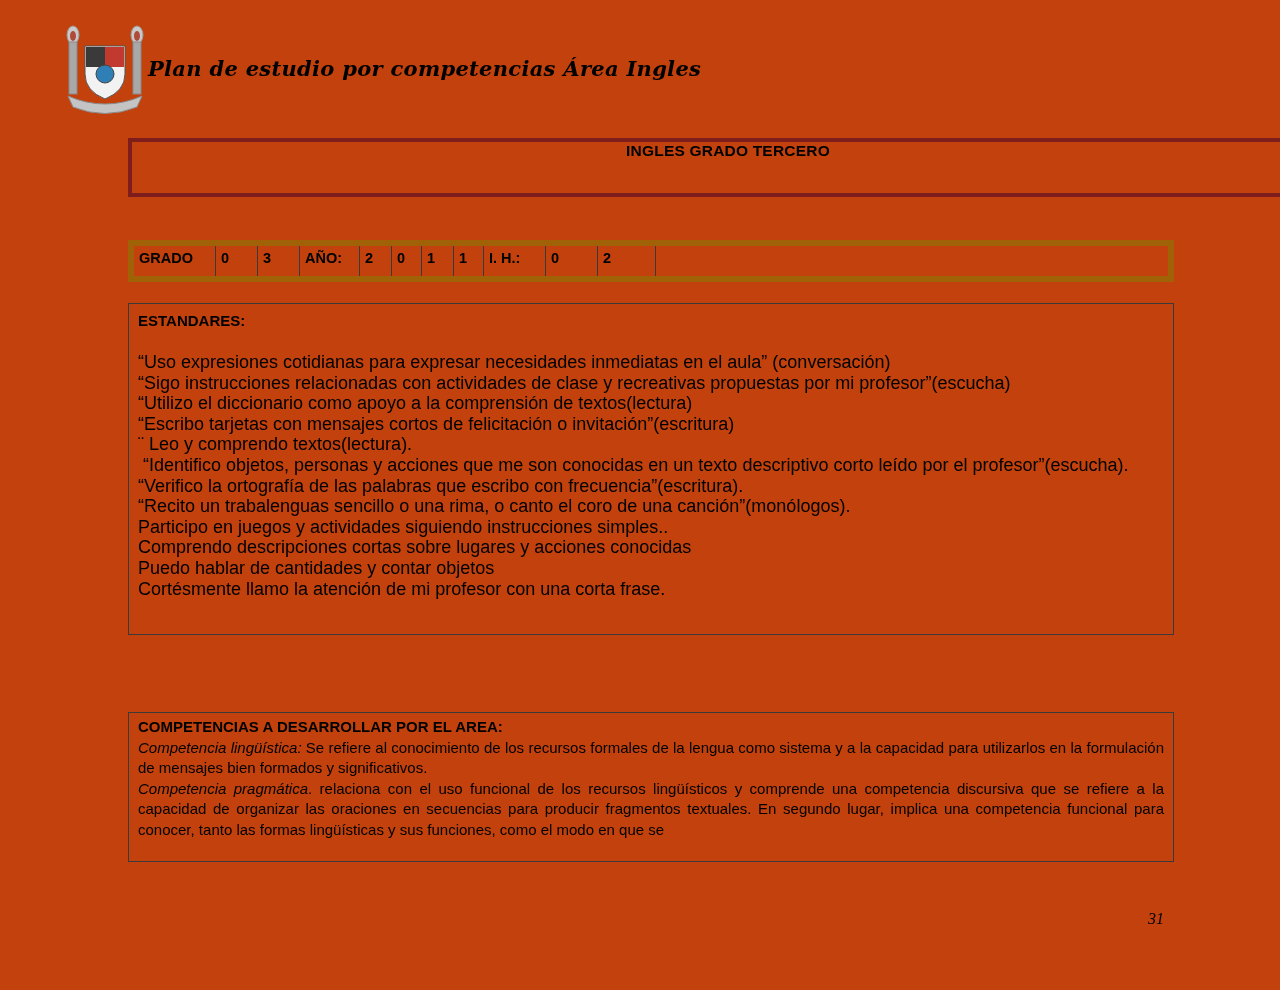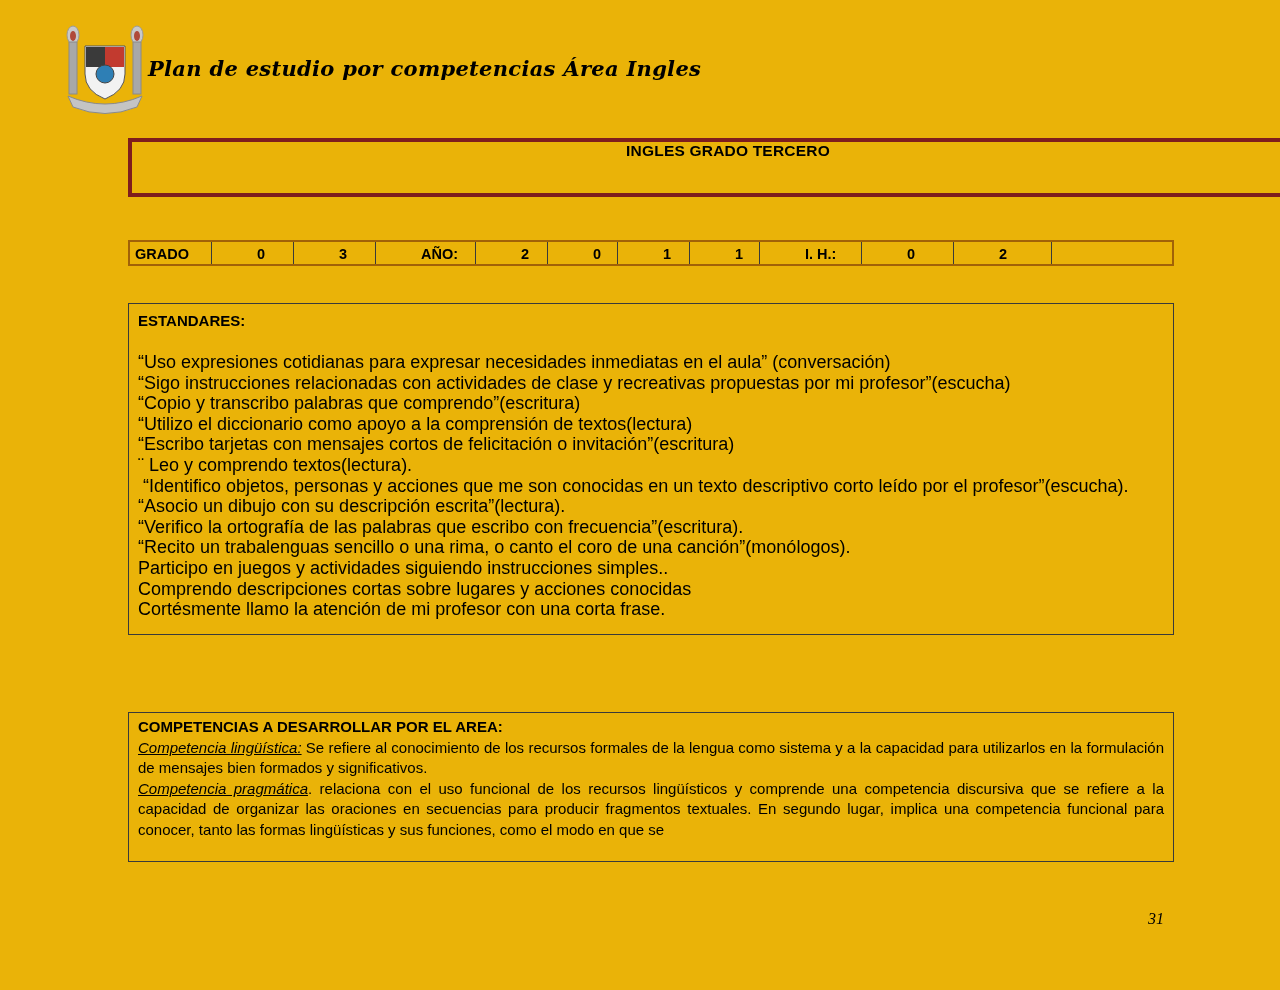--- a/index.html
+++ b/index.html
@@ -4,43 +4,43 @@
 <style>
   * { margin:0; padding:0; box-sizing:border-box; }
   html,body { background:#ffffff; }
   body {
     width:1280px; height:990px;
     font-family:"Liberation Sans", sans-serif;
     color:#000;
     position:relative;
     overflow:hidden;
   }
-  .page { position:absolute; left:0; top:0; width:1280px; height:990px; background:#eab308;padding-left:27px; }
+  .page { position:absolute; left:0; top:0; width:1280px; height:990px; background:#c2410c;padding-left:27px; }
 
   
   .logo { position:absolute; left:60px; top:24px; width:90px; height:96px; }
   .header-title {
     position:absolute; left:148px; top:56px;
     font-family:"DejaVu Serif", serif;
     font-style:italic; font-weight:bold;
     font-size:21px; letter-spacing:0.3px;
   }
 
   
   .title-box {
     position:absolute; left:128px; top:138px; width:1200px; height:59px;
     border:4px solid #7f1d1d;
     display:flex; align-items:flex-start; justify-content:center;
   }
   .title-box .t { font-weight:bold; font-size:15.5px; letter-spacing:0.2px; }
 
   
   .info-table {
-    position:absolute; left:128px; top:240px; width:1046px; height:26px;
-    border:2px solid #a16207; display:flex;gap:40px;
+    position:absolute; left:128px; top:240px; width:1046px; height:42px;
+    border:6px solid #a16207; display:flex;
   }
   .info-cell {
     border-right:1px solid #3a3a3a;
     padding:3px 5px;
     font-weight:bold; font-size:14.5px; line-height:18.5px;
     overflow:hidden;
   }
   .info-cell.last { border-right:none; flex:1; }
 
   
@@ -54,21 +54,21 @@
   .std-line { font-size:18px; line-height:20.6px; white-space:pre-wrap; }
 
   
   .comp-box {
     position:absolute; left:128px; top:712px; width:1046px; height:150px;
     border:1px solid #3a3a3a;
     padding:4px 9px;
   }
   .comp-heading { font-weight:bold; font-size:15px; line-height:20.6px; }
   .comp-para { font-size:15px; line-height:20.6px; text-align:justify; }
-  .comp-lead { font-style:italic; text-decoration:underline; }
+  .comp-lead { font-style:italic; }
 
   
   .page-number {
     position:absolute; left:1148px; top:910px;
     font-family:"Liberation Serif", serif;
     font-size:16px;
     font-style:italic;
   }
 </style>
 </head>
@@ -114,30 +114,29 @@
     <div class="info-cell" style="width:52px">0</div>
     <div class="info-cell" style="width:58px">2</div>
     <div class="info-cell last"></div>
   </div>
 
   <div class="std-box">
     <div class="std-heading">ESTANDARES:</div>
     <div class="std-spacer"></div>
     <div class="std-line">“Uso expresiones cotidianas para expresar necesidades inmediatas en el aula” (conversación)</div>
     <div class="std-line">“Sigo instrucciones relacionadas con actividades de clase y recreativas propuestas por mi profesor”(escucha)</div>
-    <div class="std-line">“Copio y transcribo palabras que comprendo”(escritura)</div>
     <div class="std-line">“Utilizo el diccionario como apoyo a la comprensión de textos(lectura)</div>
     <div class="std-line">“Escribo tarjetas con mensajes cortos de felicitación o invitación”(escritura)</div>
     <div class="std-line">¨ Leo y comprendo textos(lectura).</div>
     <div class="std-line"> “Identifico objetos, personas y acciones que me son conocidas en un texto descriptivo corto leído por el profesor”(escucha).</div>
-    <div class="std-line">“Asocio un dibujo con su descripción escrita”(lectura).</div>
     <div class="std-line">“Verifico la ortografía de las palabras que escribo con frecuencia”(escritura).</div>
     <div class="std-line">“Recito un trabalenguas sencillo o una rima, o canto el coro de una canción”(monólogos).</div>
     <div class="std-line">Participo en juegos y actividades siguiendo instrucciones simples..</div>
     <div class="std-line">Comprendo descripciones cortas sobre lugares y acciones conocidas</div>
+    <div class="std-line">Puedo hablar de cantidades y contar objetos</div>
     <div class="std-line">Cortésmente llamo la atención de mi profesor con una corta frase.</div>
   </div>
 
   <div class="comp-box">
     <div class="comp-heading">COMPETENCIAS  A DESARROLLAR POR EL AREA:</div>
     <div class="comp-para"><span class="comp-lead">Competencia lingüística:</span><span>  Se refiere al conocimiento de los recursos formales de la lengua como sistema y a la capacidad para utilizarlos en la formulación de mensajes bien formados y significativos.</span></div>
     <div class="comp-para"><span class="comp-lead">Competencia pragmática</span><span>.  relaciona con el uso funcional de los recursos lingüísticos y comprende una competencia discursiva que se refiere a la capacidad de organizar las oraciones en secuencias para producir fragmentos textuales. En segundo lugar, implica una competencia funcional para conocer, tanto las formas lingüísticas y sus funciones, como el modo en que se</span></div>
   </div>
 
   <div class="page-number">31</div>

